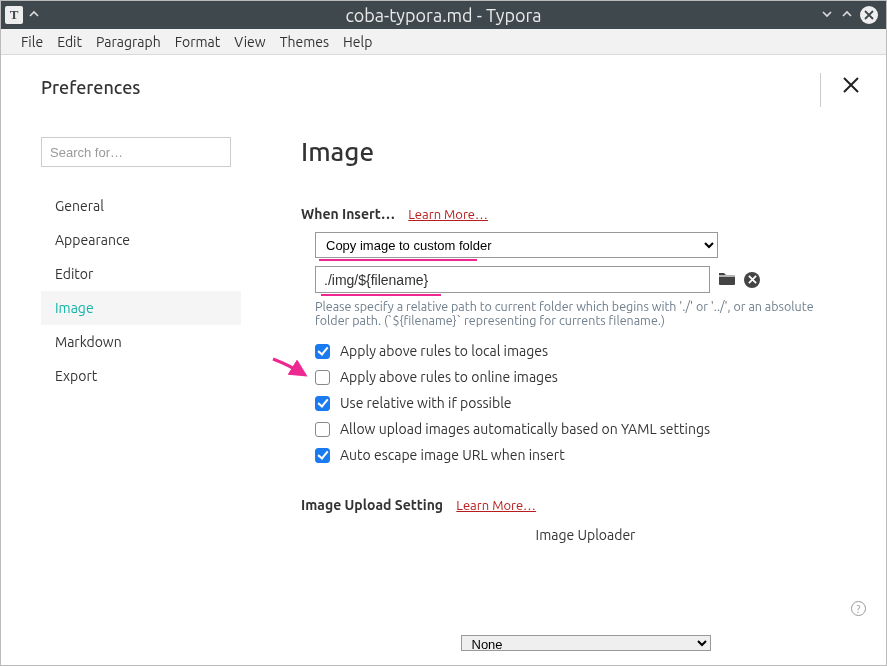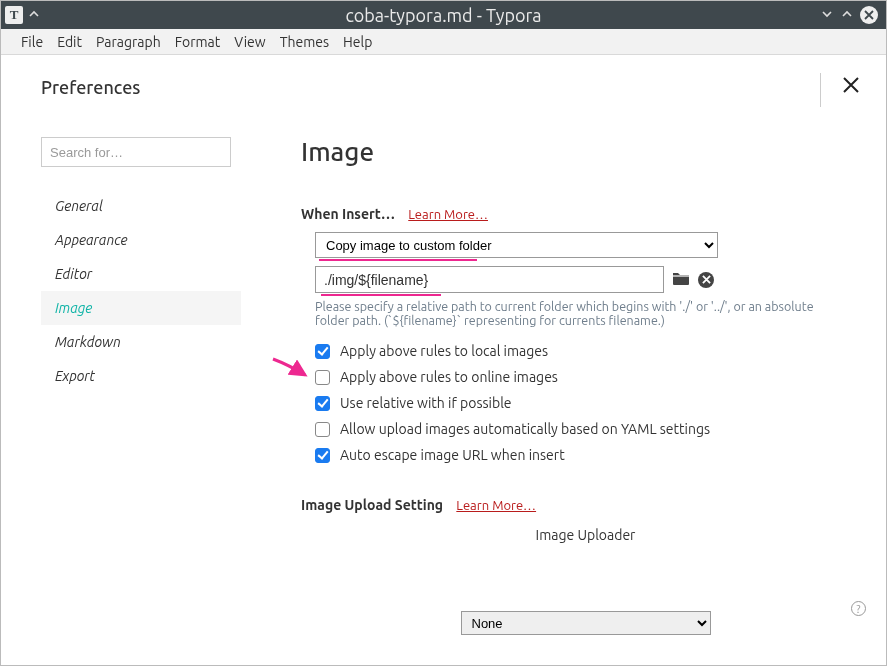--- a/index.html
+++ b/index.html
@@ -31,51 +31,51 @@
   .pref-header .divider { position:absolute; right:65px; top:18px; width:1px; height:34px; background:#ccc; }
   .pref-header .close-x {
     position:absolute; right:25px; top:20px; cursor:pointer;
   }
   .pref-body { display:flex; padding: 40px 30px 0 40px; }
   .sidebar { width: 200px; flex-shrink: 0; }
   .searchbox {
     width: 190px; height: 30px; border: 1px solid #ccc; padding: 0 8px; font-size: 13px; color:#333;
   }
   .searchbox::placeholder { color: #9a9a9a; }
-  .nav { margin-top: 22px; display:flex; flex-direction: column; font-style: italic; }
+  .nav { margin-top: 22px; display:flex; flex-direction: column; }
   .nav-item {
     padding: 9px 14px; font-size: 14px; color: #333; cursor: pointer;
   }
   .nav-item.active { color: #11b4a7; background: #f5f5f5; }
   .content { flex: 1; padding-left: 60px; position: relative; }
   h1.sect { font-size: 26px; font-weight: 500; margin: 0 0 40px 0; color: #333; }
   .row { margin-bottom: 8px; }
   .sect-label { font-weight: 600; font-size: 14px; display:inline-block; }
   .learn { font-size: 13px; text-decoration: underline; color: #b91c1c; margin-left: 10px; cursor:pointer;}
   .select-wrap { margin-top: 10px; margin-left: 14px; position: relative; width: 403px; }
   select.dropdown {
     width: 403px; height: 26px; border: 1px solid #999; background:#fff; font-size: 13px; padding: 4px 6px;
   }
   .highlight-line { position:absolute; height:2px; background:#ed2890; }
   .path-row { margin-top: 8px; margin-left: 14px; display:flex; align-items:center; gap:8px; position: relative;}
   input.path {
-    width: 349px; height: 27px; border: 1px solid #999; padding: 0 8px; font-size: 14px; color:#333;
+    width: 395px; height: 27px; border: 1px solid #999; padding: 0 8px; font-size: 14px; color:#333;
   }
   .folder-icon { cursor:pointer; }
   .remove-icon { width:16px; height:16px; border-radius:50%; background:#444; color:#fff; display:inline-flex; align-items:center; justify-content:center; font-size:11px; cursor:pointer;}
   .hint { margin-left: 14px; margin-top: 6px; font-size: 12.5px; color:#6f7e8c; max-width: 510px; }
   .check-col { margin-top: 16px; margin-left: 14px; display:flex; flex-direction:column; gap: 10px; }
   .check-row { display:flex; align-items:center; gap: 10px; font-size: 14px; color: #333; position:relative;}
   .cbox { width:15px; height:15px; border:1.5px solid #888; border-radius:3px; display:inline-flex; align-items:center; justify-content:center; background:#fff; cursor:pointer; flex-shrink:0;}
   .cbox.checked { background:#1a7bf0; border-color:#1a7bf0; }
   .cbox.checked::after { content:""; width:4px; height:8px; border: solid #fff; border-width: 0 2px 2px 0; transform: rotate(40deg); margin-top:-2px;}
   .upload-sect { margin-top: 34px; }
   .uploader-row { margin-top: 14px; margin-left: 14px; display:flex; align-items:center; gap: 68px; flex-direction: column;}
   .uploader-label { font-size: 14px; color:#333; }
-  select.uploader { width: 250px; height: 24px; border:1px solid #999; font-size:13px; padding:0 6px; }
+  select.uploader { width: 250px; height: 16px; border:1px solid #999; font-size:13px; padding:0 6px;margin-top:24px; }
   .help-icon {
     width:15px; height:15px; border:1.3px solid #999; border-radius:50%; color:#999; font-size:11px;
     display:inline-flex; align-items:center; justify-content:center; position:absolute; right: -10px; top: 464px;
   }
   .pointer {
     position:absolute; left: 270px; top: 356px; pointer-events:none;
   }
 </style>
 </head>
 <body>

